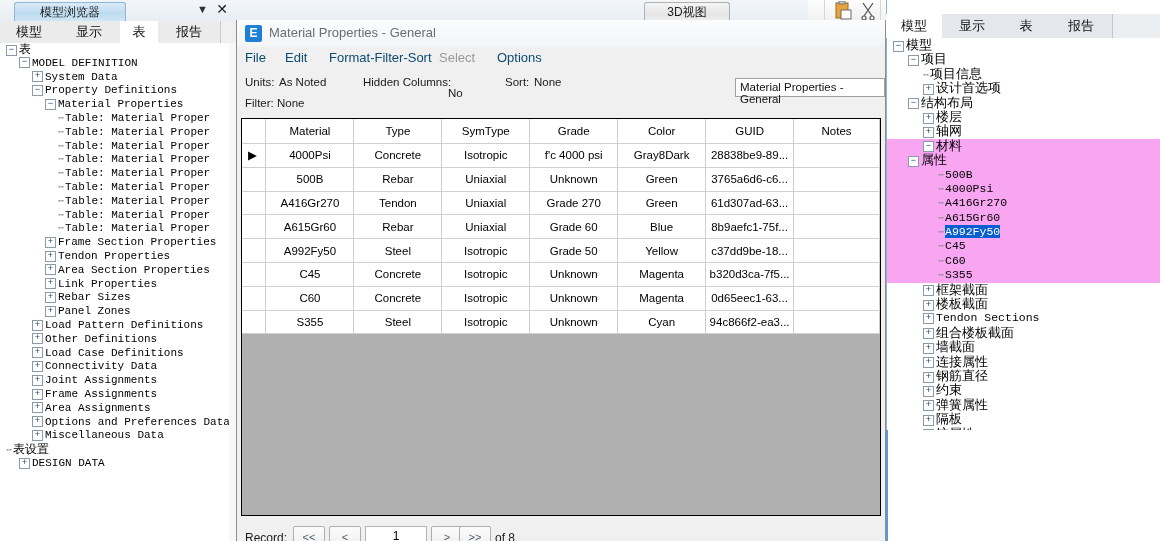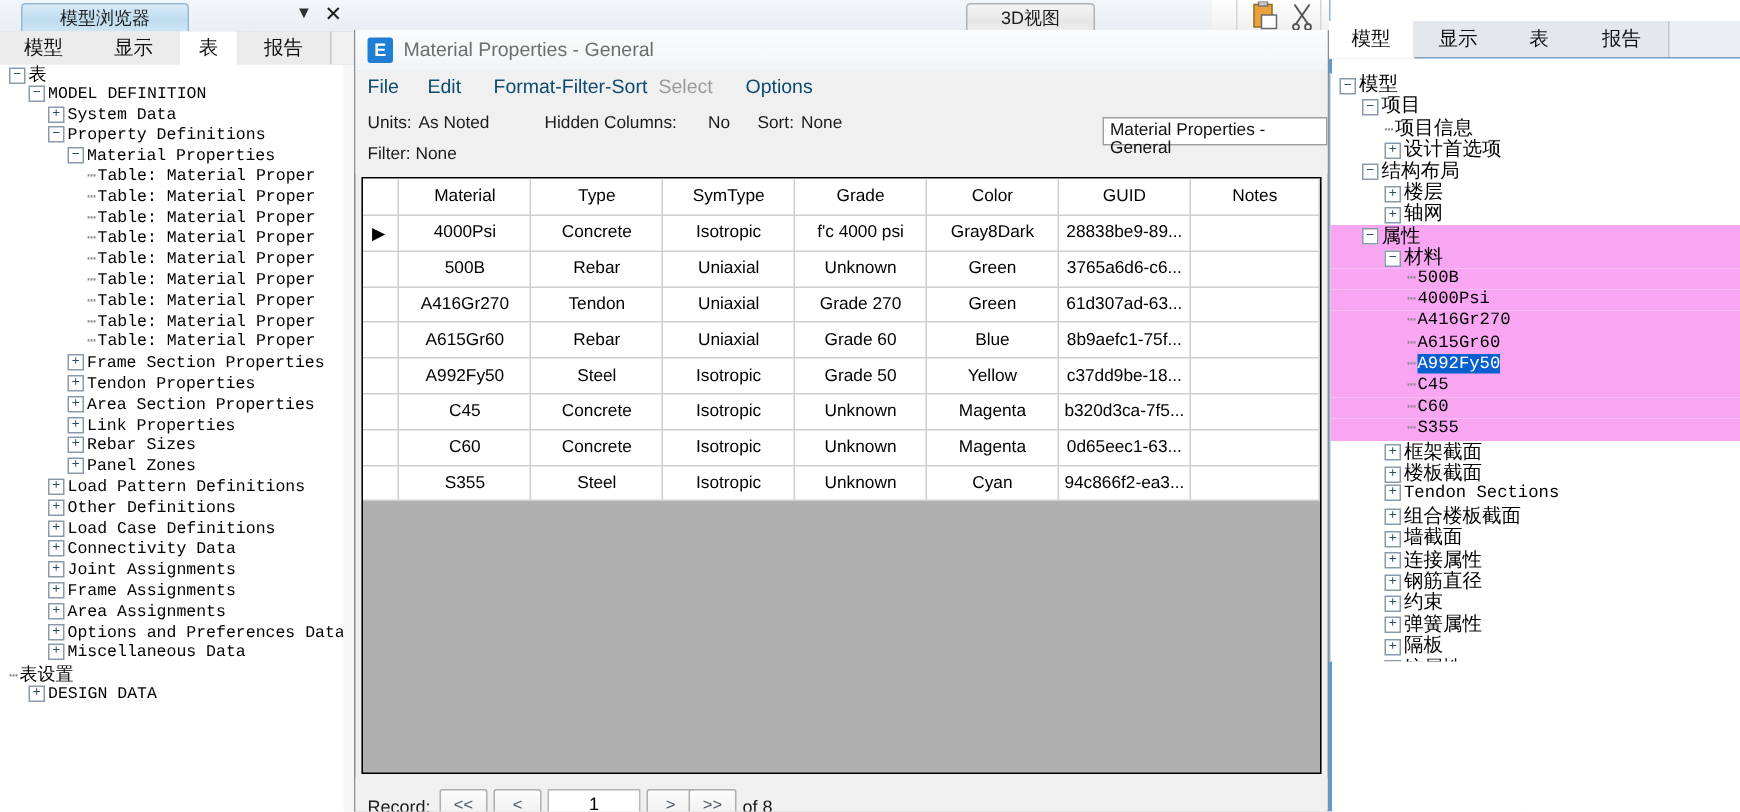--- a/index.html
+++ b/index.html
@@ -143,21 +143,21 @@
   
   .rp { position: absolute; left: 886px; top: 0; width: 274px; height: 541px; background: #fff; }
   .rp-top { position: absolute; left: 0; top: 0; width: 274px; height: 14px; background: #ffffff; border-left: 1px solid #8ab4d8; }
   .rp-tabs { position: absolute; left: 0; top: 14px; width: 274px; height: 24px; background: #eceff2; border-bottom: 1px solid #7a9fc0; }
   .rp-tab {
     position: absolute; top: 0; height: 24px; line-height: 24px; font-size: 13px;
     color: #111; text-align: center; background: #e4e8ec; border-right: 1px solid #c2c8cf;
   }
   .rp-tab.active { background: #ffffff; border-bottom: 1px solid #ffffff; }
   .rp-body {
-    position: absolute; left: 0; top: 49px; width: 274px; height: 392px;
+    position: absolute; left: 0; top: 38px; width: 274px; height: 392px;
     background: #ffffff; border-left: 1px solid #8ab4d8; overflow: hidden;
     font-family: "Liberation Mono", monospace; font-size: 11px; color: #000; white-space: nowrap;
   }
   .rnode { position: relative; height: 14.4px; line-height: 14.4px; }
   .hl-pink { background: #f8a6f2; }
   .hl-blue { background: #0a5fd0; color: #ffffff; }
   .rlabel-cn { font-family: "Liberation Sans", sans-serif; font-size: 13px; }
   .rlabel-mono { font-family: "Liberation Mono", monospace; font-size: 11.5px; }
   .rp-edge { position: absolute; left: 0; top: 0; width: 2px; height: 541px; background: #5b9bd5; }
 </style>
@@ -278,21 +278,21 @@
         <span class="mi" style="left: 48px;">Edit</span>
         <span class="mi" style="left: 92px;">Format-Filter-Sort</span>
         <span class="mi dis" style="left: 202px;">Select</span>
         <span class="mi" style="left: 260px;">Options</span>
       </div>
 
     <div class="dlg-info">
       <span class="inf" style="left:8px; top:5px;">Units:</span>
       <span class="inf" style="left:42px; top:5px;">As Noted</span>
       <span class="inf" style="left:126px; top:5px;">Hidden Columns:</span>
-      <span class="inf" style="left:211px; top:5px;margin-left:24px;">No</span>
+      <span class="inf" style="left:211px; top:16px;">No</span>
       <span class="inf" style="left:268px; top:5px;">Sort:</span>
       <span class="inf" style="left:297px; top:5px;">None</span>
       <span class="inf" style="left:8px; top:26px;">Filter:</span>
       <span class="inf" style="left:40px; top:26px;">None</span>
       <div class="dlg-combo">Material Properties - General</div>
     </div>
 
     <div class="grid-wrap">
       <table class="grid" id="grid-table">
           <colgroup>
@@ -423,22 +423,22 @@
         <div class="rp-tab" style="left: 164px; width: 62px;">报告</div>
       </div>
     <div class="rp-body" id="rp-tree">
         <div class="rnode"><span style="display: inline-block; width: 6px;"></span><span class="tbox">−</span><span class="rlabel-cn">模型</span></div>
         <div class="rnode"><span style="display: inline-block; width: 21px;"></span><span class="tbox">−</span><span class="rlabel-cn">项目</span></div>
         <div class="rnode"><span style="display: inline-block; width: 36px;"></span><span class="tdash">⋯</span><span class="rlabel-cn">项目信息</span></div>
         <div class="rnode"><span style="display: inline-block; width: 36px;"></span><span class="tbox">+</span><span class="rlabel-cn">设计首选项</span></div>
         <div class="rnode"><span style="display: inline-block; width: 21px;"></span><span class="tbox">−</span><span class="rlabel-cn">结构布局</span></div>
         <div class="rnode"><span style="display: inline-block; width: 36px;"></span><span class="tbox">+</span><span class="rlabel-cn">楼层</span></div>
         <div class="rnode"><span style="display: inline-block; width: 36px;"></span><span class="tbox">+</span><span class="rlabel-cn">轴网</span></div>
+        <div class="rnode hl-pink"><span style="display: inline-block; width: 36px;"></span><span class="tbox">−</span><span class="rlabel-cn">材料</span></div>
         <div class="rnode hl-pink"><span style="display: inline-block; width: 21px;"></span><span class="tbox">−</span><span class="rlabel-cn">属性</span></div>
-        <div class="rnode hl-pink"><span style="display: inline-block; width: 36px;"></span><span class="tbox">−</span><span class="rlabel-cn">材料</span></div>
         <div class="rnode hl-pink"><span style="display: inline-block; width: 51px;"></span><span class="tdash">⋯</span><span class="rlabel-mono">500B</span></div>
         <div class="rnode hl-pink"><span style="display: inline-block; width: 51px;"></span><span class="tdash">⋯</span><span class="rlabel-mono">4000Psi</span></div>
         <div class="rnode hl-pink"><span style="display: inline-block; width: 51px;"></span><span class="tdash">⋯</span><span class="rlabel-mono">A416Gr270</span></div>
         <div class="rnode hl-pink"><span style="display: inline-block; width: 51px;"></span><span class="tdash">⋯</span><span class="rlabel-mono">A615Gr60</span></div>
         <div class="rnode hl-pink"><span style="display: inline-block; width: 51px;"></span><span class="tdash">⋯</span><span class="rlabel-mono hl-blue">A992Fy50</span></div>
         <div class="rnode hl-pink"><span style="display: inline-block; width: 51px;"></span><span class="tdash">⋯</span><span class="rlabel-mono">C45</span></div>
         <div class="rnode hl-pink"><span style="display: inline-block; width: 51px;"></span><span class="tdash">⋯</span><span class="rlabel-mono">C60</span></div>
         <div class="rnode hl-pink"><span style="display: inline-block; width: 51px;"></span><span class="tdash">⋯</span><span class="rlabel-mono">S355</span></div>
         <div class="rnode"><span style="display: inline-block; width: 36px;"></span><span class="tbox">+</span><span class="rlabel-cn">框架截面</span></div>
         <div class="rnode"><span style="display: inline-block; width: 36px;"></span><span class="tbox">+</span><span class="rlabel-cn">楼板截面</span></div>

